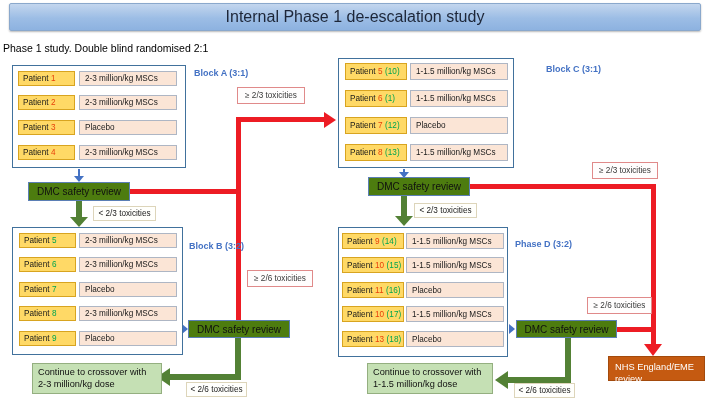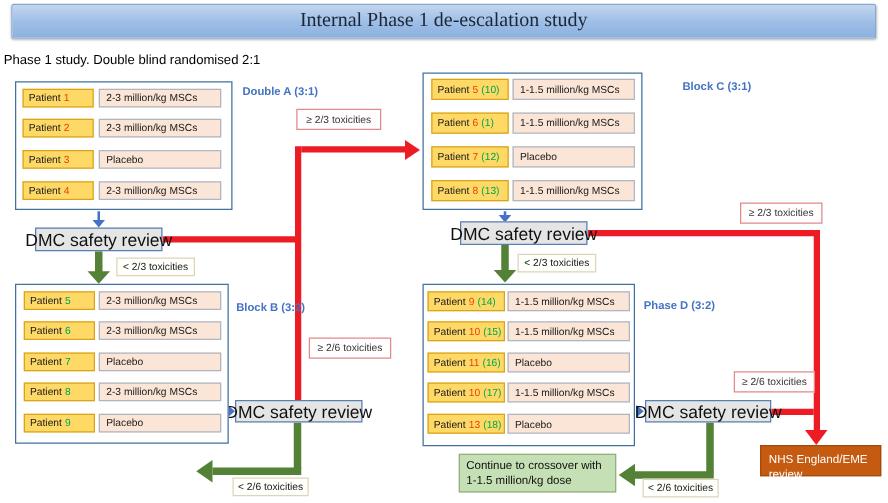--- a/index.html
+++ b/index.html
@@ -2,32 +2,32 @@
 <html><head>
 <meta charset="utf-8">
 <style>
   html,body{margin:0;padding:0;background:#fff;}
   .slide{position:relative;width:710px;height:402px;background:#fff;overflow:hidden;
          font-family:"Liberation Sans",sans-serif;color:#111;}
   .abs{position:absolute;box-sizing:border-box;}
   .banner{background:linear-gradient(180deg,#c3d6ee 0%,#9cbde5 55%,#8db2e0 100%);
           border:1px solid #8aa8cc;border-radius:2px;box-shadow:0 1px 2px rgba(0,0,0,.28);
           display:flex;align-items:center;justify-content:center;
-          font-size:16px;color:#1d2638;font-family:Liberation Serif, serif;}
+          font-size:16px;color:#1d2638;}
   .subtitle{font-size:10.5px;font-weight:normal;color:#000;white-space:nowrap;}
   .blk{border:1.5px solid #41719C;background:#fff;}
   .pcell{background:#FFD966;border:1px solid #D8A420;font-size:8.2px;display:flex;
          align-items:center;padding-left:4px;white-space:nowrap;color:#1a1a1a;}
   .pn{margin-left:2.5px;color:#E8420B;}
   .pn-green{margin-left:2.5px;color:#00A550;}
   .seq{margin-left:2.5px;color:#00A550;}
   .dcell{background:#FBE5D6;border:1px solid #AEB6C4;font-size:8.2px;display:flex;
          align-items:center;padding-left:5px;white-space:nowrap;color:#1a1a1a;}
   .blklabel{color:#4472C4;font-size:9px;font-weight:600;white-space:nowrap;}
-  .dmc{background:#e5e5e5;border:1px solid #5B7FB5;font-size:14px;display:flex;
+  .dmc{background:#4d7c0f;border:1px solid #5B7FB5;font-size:10px;display:flex;
        align-items:center;justify-content:center;color:#101010;white-space:nowrap;}
   .rlabel{background:#fffdfd;border:1px solid #E08A8A;color:#383838;font-size:8.2px;
           display:flex;align-items:center;justify-content:center;white-space:nowrap;}
   .glabel{background:#fffffc;border:1px solid #DDD5BA;color:#1a1a1a;font-size:8.2px;
           display:flex;align-items:center;justify-content:center;white-space:nowrap;}
   .redline{background:#ED1C24;}
   .greenline{background:#538135;}
   .blueline{background:#4472C4;}
   .tri{width:0;height:0;}
   .tri-right-red{border-top:8px solid transparent;border-bottom:8px solid transparent;border-left:12px solid #ED1C24;}
@@ -97,21 +97,21 @@
         <span>Patient</span>
         <span class="pn">3</span>
       </div>
     <div class="abs dcell" style="left:66px;top:54px;width:98px;height:15px;">Placebo</div>
     <div class="abs pcell" style="left:5px;top:79px;width:57px;height:15px;">
         <span>Patient</span>
         <span class="pn">4</span>
       </div>
     <div class="abs dcell" style="left:66px;top:79px;width:98px;height:15px;">2-3 million/kg MSCs</div>
   </div>
-  <div class="abs blklabel" style="left:194px;top:68px;">Double A (3:1)</div>
+  <div class="abs blklabel" style="left:194px;top:68px;">Block A (3:1)</div>
 
   <div class="abs blk" style="left:338px;top:58px;width:176px;height:110px;">
     <div class="abs pcell" style="left:6px;top:4px;width:62px;height:17px;">
         <span>Patient</span>
         <span class="pn">5</span>
         <span class="seq">(10)</span>
       </div>
     <div class="abs dcell" style="left:71px;top:4px;width:98px;height:17px;">1-1.5 million/kg MSCs</div>
     <div class="abs pcell" style="left:6px;top:31px;width:62px;height:17px;">
         <span>Patient</span>
@@ -204,16 +204,17 @@
     <div class="abs dcell" style="left:67px;top:78px;width:98px;height:16px;">1-1.5 million/kg MSCs</div>
     <div class="abs pcell" style="left:3px;top:103px;width:62px;height:16px;">
         <span>Patient</span>
         <span class="pn">13</span>
         <span class="seq">(18)</span>
       </div>
     <div class="abs dcell" style="left:67px;top:103px;width:98px;height:16px;">Placebo</div>
   </div>
   <div class="abs blklabel" style="left:515px;top:239px;">Phase D (3:2)</div>
 
+  <div class="abs outcome" style="left:32px;top:363px;width:130px;height:31px;">Continue to crossover with 2-3 million/kg dose</div>
   <div class="abs outcome" style="left:367px;top:363px;width:126px;height:31px;">Continue to crossover with 1-1.5 million/kg dose</div>
   <div class="abs nhs" style="left:608px;top:356px;width:97px;height:25px;">NHS England/EME review</div>
 
 </div>
 
 </body></html>

